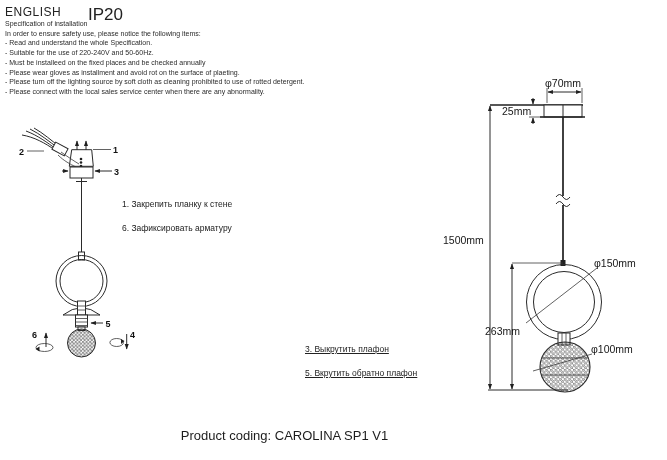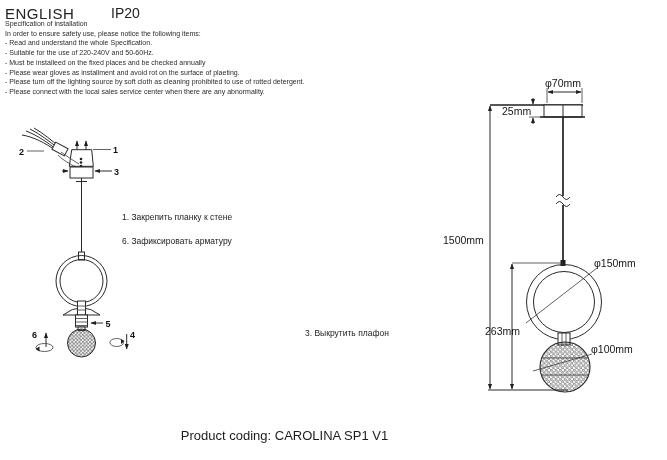--- a/index.html
+++ b/index.html
@@ -1,27 +1,27 @@
 <!DOCTYPE html>
 <html><head>
 <meta charset="utf-8">
 <style>
   html,body{margin:0;padding:0;background:#fff;}
   .page{
     position:relative;width:667px;height:460px;background:#ffffff;
     font-family:"Liberation Sans", sans-serif;color:#1f1f1f;overflow:hidden;
   }
   .abs{position:absolute;}
-  .hdr-lang{left:5px;top:5px;font-size:15px;letter-spacing:.5px;color:#222;}
-  .hdr-ip{left:111px;top:5px;font-size:14px;color:#222;}
+  .hdr-lang{left:5px;top:5px;font-size:12px;letter-spacing:.5px;color:#222;}
+  .hdr-ip{left:88px;top:5px;font-size:17px;color:#222;}
   .spec{left:5px;top:19px;font-size:7px;line-height:9.7px;color:#2b2b2b;white-space:nowrap;}
   .steps{font-size:8.5px;color:#222;white-space:nowrap;}
   .steps .step{height:23.6px;line-height:10px;}
-  .steps-mount{left:122px;top:212px;}
-  .steps-lamp{left:305px;top:328px;}
+  .steps-mount{left:122px;top:199px;}
+  .steps-lamp{left:305px;top:344px;text-decoration:underline;}
   .footer{left:0;top:428px;width:569px;text-align:center;font-size:13px;color:#1c1c1c;}
   svg{position:absolute;overflow:visible;}
   svg text{font-family:"Liberation Sans", sans-serif;fill:#1d1d1d;}
   .fig-left{left:10px;top:125px;}
   .fig-right{left:435px;top:70px;}
   .ln{stroke:#2a2a2a;stroke-width:1;fill:none;}
   .ln2{stroke:#1f1f1f;stroke-width:1.7;fill:none;}
   .thin{stroke:#3a3a3a;stroke-width:.8;fill:none;}
   .wht{fill:#ffffff;stroke:#2a2a2a;stroke-width:1;}
   .callout{font-size:9px;font-weight:bold;fill:#111;}
@@ -131,20 +131,21 @@
     </g>
   </svg>
 
   <div class="abs steps steps-mount">
     <div class="step">1. Закрепить планку к стене</div>
     <div class="step">6. Зафиксировать арматуру</div>
   </div>
 
   <div class="abs steps steps-lamp">
     <div class="step">3. Выкрутить плафон</div>
+    <div class="step">5. Вкрутить обратно плафон</div>
   </div>
 
   <svg class="fig-right" width="215" height="330" viewBox="0 0 215 330">
     <defs>
       <marker id="arrR" viewBox="0 0 10 10" refX="9" refY="5" markerWidth="5.5" markerHeight="5.5" orient="auto-start-reverse">
         <path d="M0,1.3 L10,5 L0,8.7 Z" fill="#1f1f1f"></path>
       </marker>
       <pattern id="patR" width="4.6" height="4.6" patternUnits="userSpaceOnUse">
         <circle cx="1.15" cy="1.15" r="1.05" fill="none" stroke="#2f2f2f" stroke-width="0.6"></circle>
         <circle cx="3.45" cy="3.45" r="1.05" fill="none" stroke="#2f2f2f" stroke-width="0.6"></circle>

